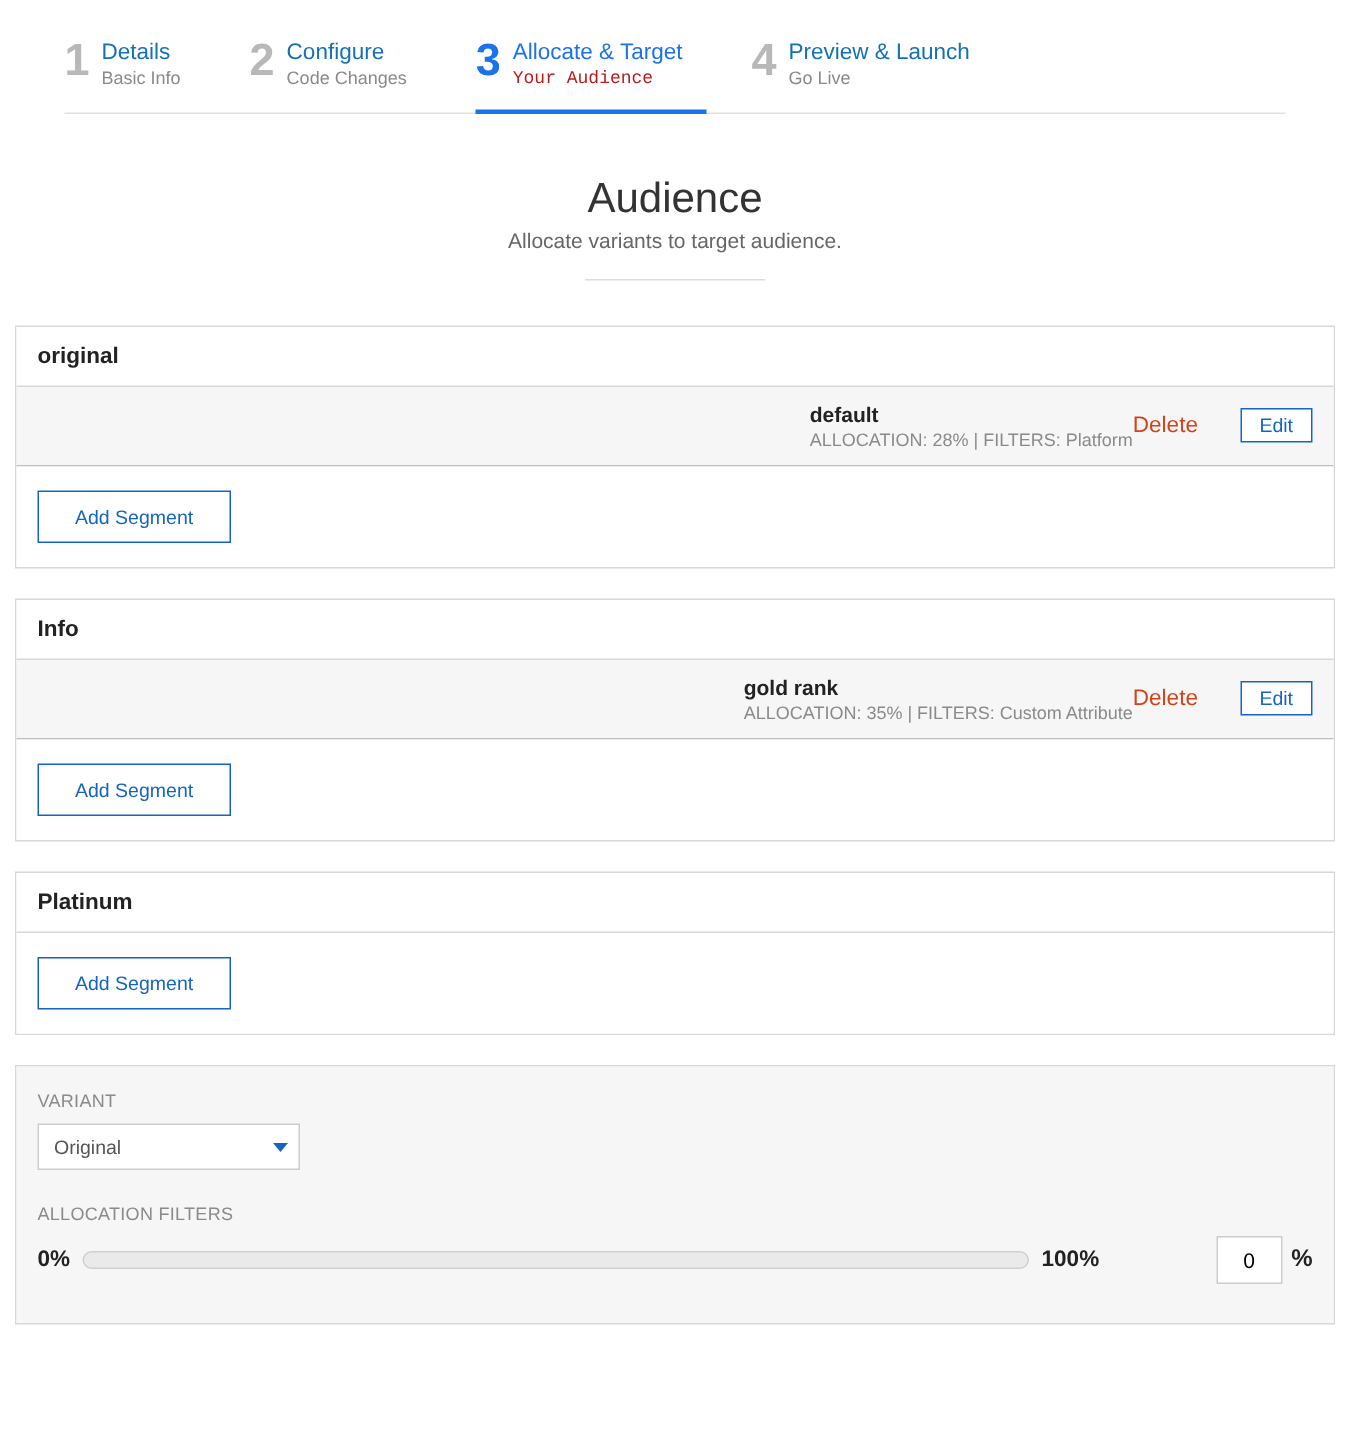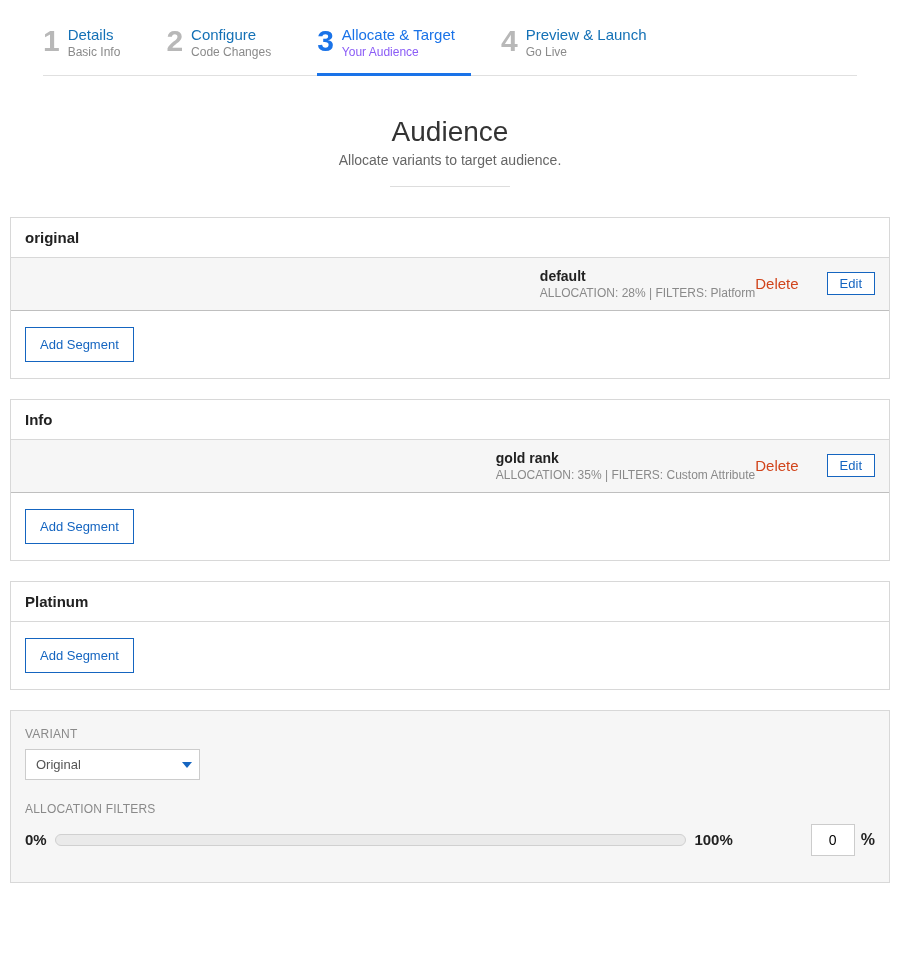--- a/index.html
+++ b/index.html
@@ -37,21 +37,21 @@
   .step-sub {
     font-size: 12px;
     color: #8a8a8a;
   }
   .step.active {
     border-bottom: 3px solid #1a73e8;
     margin-bottom: -1px;
   }
   .step.active .step-num { color: #1a73e8; }
   .step.active .step-title { color: #1a73e8; font-weight: 500; }
-  .step.active .step-sub { color: #8b5cf6; }
+  .step.active .step-sub { color: #b91c1c; font-family: Liberation Mono, monospace; }
   .page-heading {
     text-align: center;
     margin-top: 40px;
   }
   .page-heading h1 {
     font-size: 28px;
     font-weight: 400;
     color: #333;
   }
   .page-heading p {
@@ -119,21 +119,21 @@
   }
   .panel-body {
     padding: 16px 14px;
     background: #fff;
   }
   .btn-outline {
     border: 1px solid #1565c0;
     color: #1565c0;
     background: #fff;
     font-size: 13px;
-    padding: 9px 14px;
+    padding: 9px 24px;
     cursor: pointer;
   }
   .everyone-header {
     display: flex;
     align-items: baseline;
     gap: 8px;
     padding: 11px 14px;
     border-bottom: 1px solid #d8d8d8;
   }
   .everyone-header .title {

